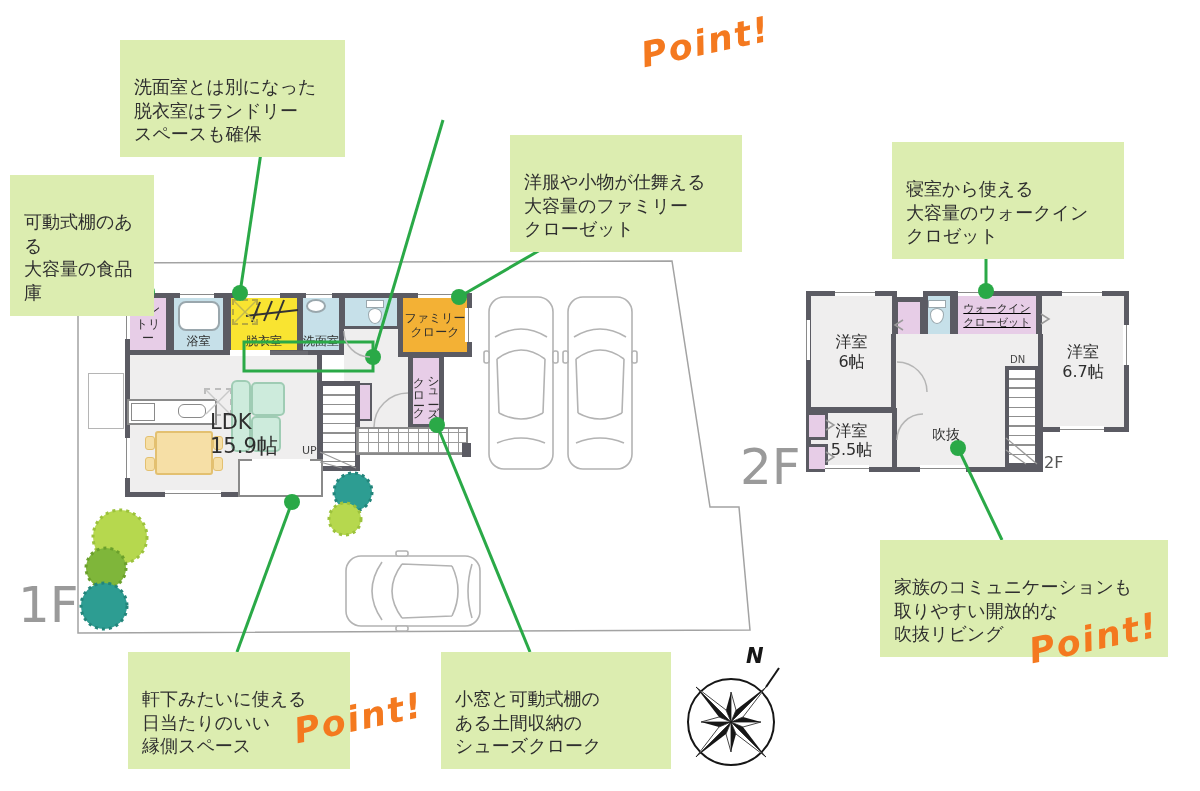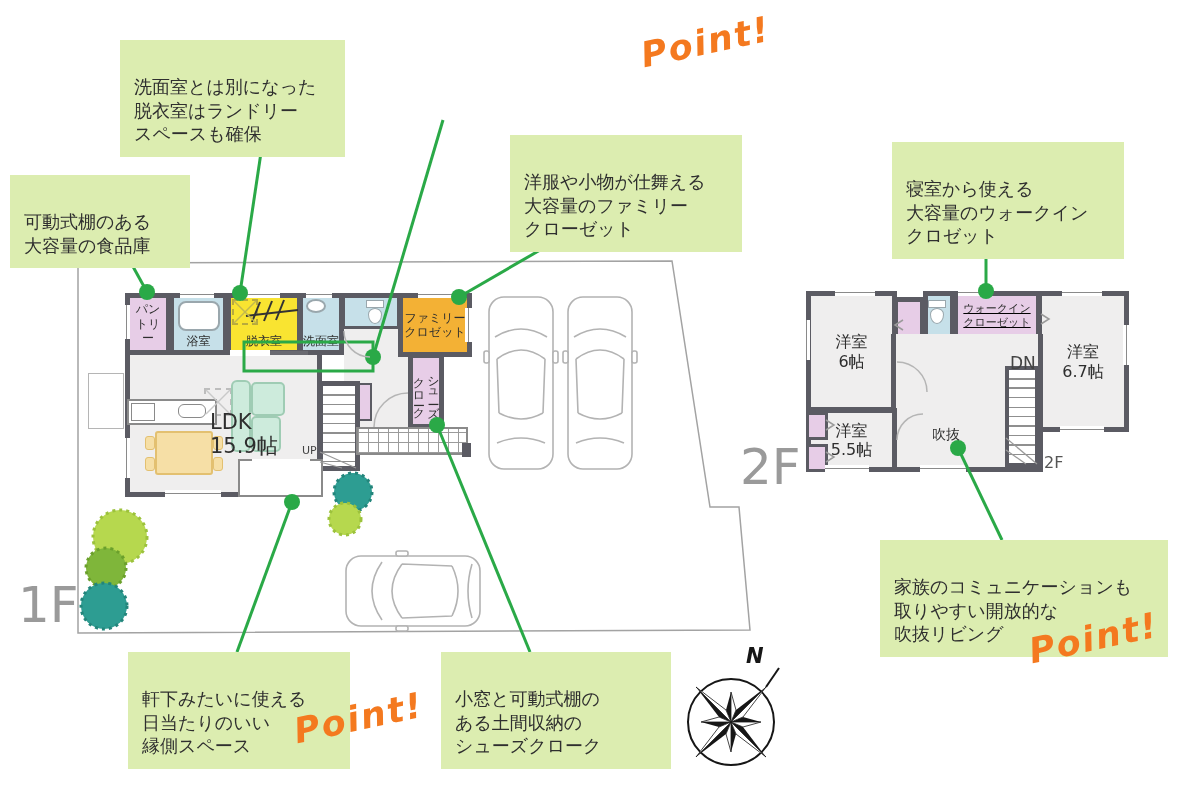--- a/index.html
+++ b/index.html
@@ -52,21 +52,21 @@
   <div class="room yellow v-bot" style="left:226px;top:293px;width:76px;height:62px;">
     <span class="lbl">脱衣室</span>
   </div>
   <div class="room blue v-bot" style="left:298px;top:293px;width:46px;height:62px;">
     <span class="lbl">洗面室</span>
   </div>
   <div class="room blue" style="left:340px;top:293px;width:62px;height:38px;"></div>
   <div class="room floor noborder" style="left:344px;top:329px;width:64px;height:100px;z-index:1;"></div>
   <div class="room orange" style="left:398px;top:293px;width:74px;height:64px;">
     <span class="lbl">ファミリー
-クロゼット</span>
+クローク</span>
   </div>
   <div class="room pink vert" style="left:408px;top:353px;width:36px;height:76px;">
     <span class="lbl">シューズ
 クローク</span>
   </div>
   <div class="room floor" style="left:125px;top:350px;width:197px;height:147px;"></div>
   <div class="stairs" style="left:318px;top:381px;width:42px;height:90px;"></div>
   <div class="room pink noborder" style="left:358px;top:383px;width:14px;height:38px;border:2px solid #5b5b63;"></div>
   <div class="grid" style="left:356px;top:427px;width:112px;height:28px;"></div>
   <div class="furn" style="left:462px;top:443px;width:9px;height:14px;background:#5b5b63;"></div>
@@ -138,21 +138,21 @@
   <div class="winh" style="left:835px;top:289px;width:40px;height:7px;"></div>
   <div class="winh" style="left:958px;top:289px;width:24px;height:7px;"></div>
   <div class="winh" style="left:1062px;top:289px;width:40px;height:7px;"></div>
   <div class="winv" style="left:1123px;top:325px;width:7px;height:40px;"></div>
   <div class="winh" style="left:1060px;top:426px;width:44px;height:7px;"></div>
   <div class="winh" style="left:825px;top:465px;width:44px;height:7px;"></div>
   <div class="winh" style="left:920px;top:465px;width:46px;height:7px;"></div>
   <div class="winv" style="left:803px;top:320px;width:7px;height:40px;"></div>
 
   <div class="free-label" style="left:932px;top:426px;font-size:14px;">吹抜</div>
-  <div class="free-label" style="left:1010px;top:354px;font-size:17px;color:#444;">DN</div>
+  <div class="free-label" style="left:1010px;top:354px;font-size:10px;color:#444;">DN</div>
   <div class="free-label" style="left:1044px;top:454px;font-size:16px;color:#555;">2F</div>
   <div class="biglabel" style="left:740px;top:438px;">2F</div>
 
   <svg id="overlay-svg" width="1200" height="791">
 
     <rect x="244" y="342" width="129" height="29" fill="none" stroke="#2aa947" stroke-width="3"></rect>
 
     <g stroke="#2aa947" stroke-width="3">
       <line x1="262" y1="146" x2="240" y2="293"></line>
       <line x1="120" y1="243" x2="147" y2="292"></line>
@@ -263,21 +263,21 @@
       <line x1="766" y1="687" x2="779" y2="668" stroke="#161616" stroke-width="2"></line>
     </g>
   </svg>
   <div class="free-label" style="left:746px;top:644px;font-size:21px;font-weight:bold;font-style:italic;color:#161616;z-index:5;">N</div>
 
   <div class="callout" style="left:120px;top:40px;width:225px;">
     <span>洗面室とは別になった
 脱衣室はランドリー
 スペースも確保</span>
   </div>
-  <div class="callout" style="left:10px;top:175px;width:180px;">
+  <div class="callout" style="left:10px;top:175px;width:144px;">
     <span>可動式棚のある
 大容量の食品庫</span>
   </div>
   <div class="callout" style="left:510px;top:135px;width:232px;">
     <span>洋服や小物が仕舞える
 大容量のファミリー
 クローゼット</span>
   </div>
   <div class="callout" style="left:892px;top:142px;width:232px;">
     <span>寝室から使える

